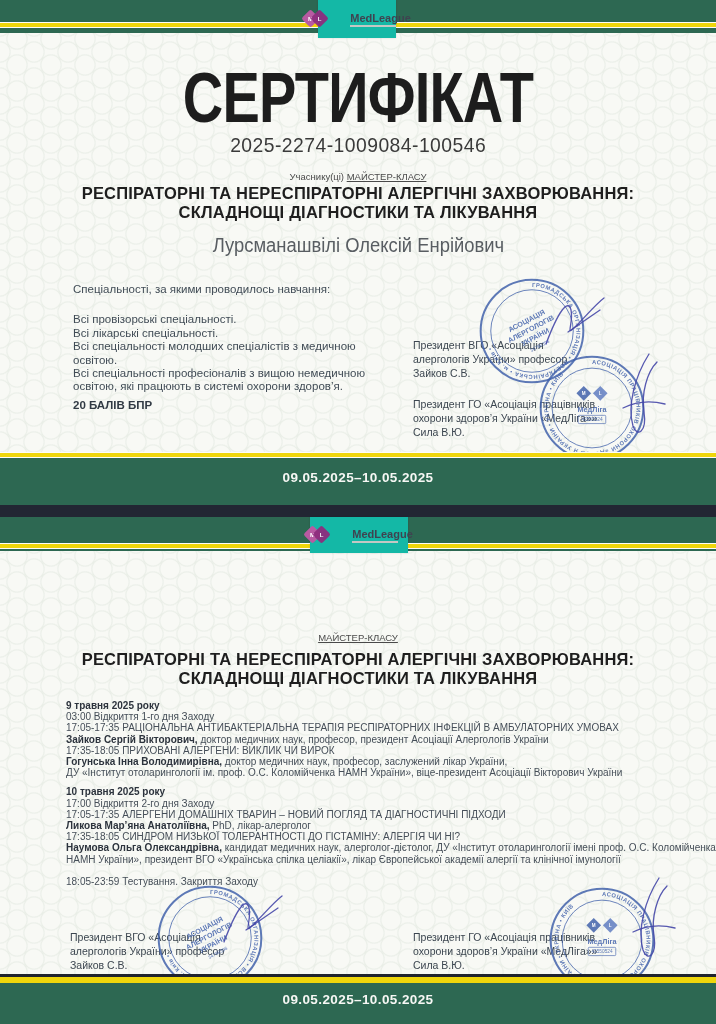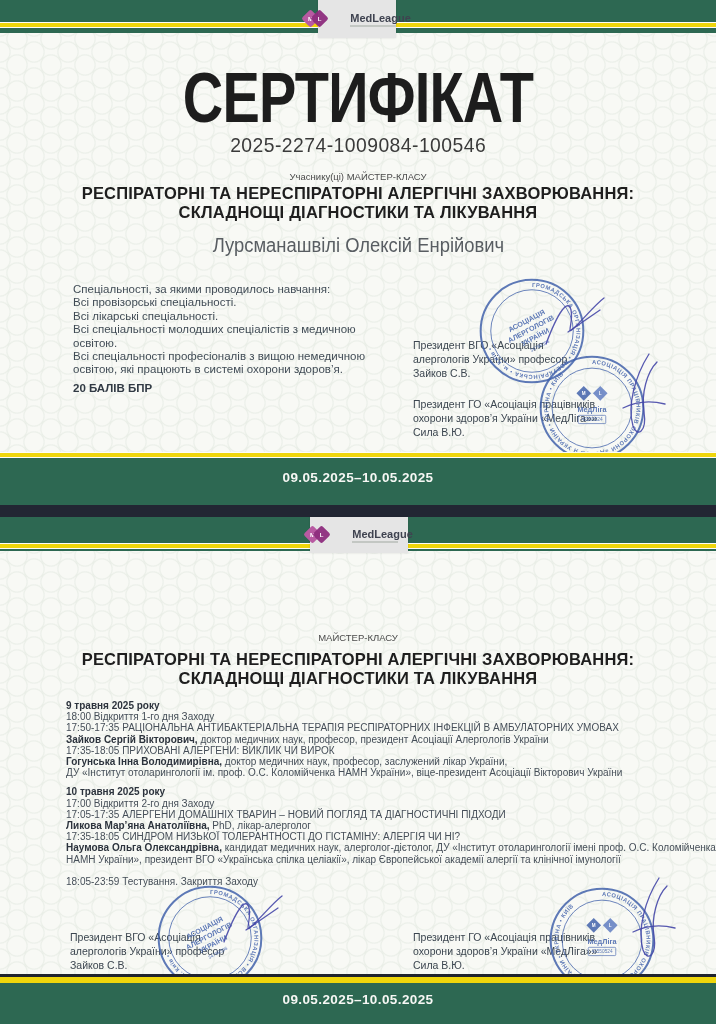--- a/index.html
+++ b/index.html
@@ -25,39 +25,39 @@
 
   .abs{position:absolute;z-index:2;}
   .ctr{left:0;right:0;text-align:center;}
   .cond{display:inline-block;transform:scaleX(.8);transform-origin:50% 50%;white-space:nowrap;}
   .cond92{display:inline-block;transform:scaleX(.92);transform-origin:50% 50%;white-space:nowrap;}
 
   .big-title{font-size:70px;line-height:70px;font-weight:bold;color:#1d1d1d;letter-spacing:-1px;}
   .big-title2{font-size:55px;line-height:55px;font-weight:bold;color:#1d1d1d;letter-spacing:-.5px;}
   .cert-num{font-size:21px;color:#3a3a3a;letter-spacing:.5px;}
   .participant-line{font-size:9.5px;color:#4a4a4a;}
-  .participant-line .ul{}
+  .participant-line .ul{text-decoration:underline;}
   .event-title{font-weight:bold;font-size:16.5px;line-height:19px;color:#1e1e1e;letter-spacing:.2px;}
   .pname{font-size:20px;color:#585d62;}
 
   .spec{font-size:11.5px;line-height:13.4px;color:#414c56;}
-  .spec-h{margin-bottom:0;}
+  .spec-h{margin-bottom:17px;}
   .spec-points{margin-top:5px;font-weight:bold;color:#313a44;}
 
   .signer{font-size:10.5px;line-height:14px;color:#3c4650;}
 
   .dateband{z-index:6;font-weight:bold;font-size:13.5px;color:#f6f7f4;letter-spacing:.4px;}
 
   .prog{font-size:10px;line-height:11.2px;color:#454e58;width:652px;}
   .prog .pb{font-weight:bold;color:#2c333d;}
   .prog-day{margin-bottom:8px;}
   .prog-date{font-weight:bold;color:#2c333d;}
   .closing{margin-top:11px;}
 
-  .logo-box{position:absolute;background:#e5e5e5;box-shadow:0 0 2px rgba(0,0,0,.12);z-index:7;display:flex;align-items:center;justify-content:center;gap:21px;}
+  .logo-box{position:absolute;background:#14b8a6;box-shadow:0 0 2px rgba(0,0,0,.12);z-index:7;display:flex;align-items:center;justify-content:center;gap:21px;}
   .diamonds{position:relative;width:26px;height:22px;flex:0 0 26px;}
   .dia{position:absolute;width:13px;height:13px;border-radius:2px;transform:rotate(45deg);top:4px;}
   .dia.m{left:1px;background:#b85aa2;}
   .dia.l{left:10px;background:#8e2d7e;opacity:.95;}
   .dia i{position:absolute;left:0;top:0;width:13px;height:13px;transform:rotate(-45deg);
          display:flex;align-items:center;justify-content:center;
          font-style:normal;font-weight:bold;font-size:6px;color:#fff;}
   .logo-txt{display:flex;flex-direction:column;align-items:flex-start;}
   .logo-name{font-size:11px;font-weight:bold;color:#3f4350;letter-spacing:0;}
   .logo-tagline{margin-top:1px;width:46px;height:2px;background:#c3c7c3;}
@@ -216,22 +216,22 @@
   </div>
 
   <div class="abs ctr" style="top:650px;">
     <div class="event-title">РЕСПІРАТОРНІ ТА НЕРЕСПІРАТОРНІ АЛЕРГІЧНІ ЗАХВОРЮВАННЯ:</div>
     <div class="event-title">СКЛАДНОЩІ ДІАГНОСТИКИ ТА ЛІКУВАННЯ</div>
   </div>
 
   <div class="abs prog" style="left:66px;top:700px;">
     <div class="prog-day">
       <div class="prog-date">9 травня 2025 року</div>
-      <div><span>18:00 Відкриття 1-го дня Заходу</span></div>
-      <div><span>17:50-17:35 РАЦІОНАЛЬНА АНТИБАКТЕРІАЛЬНА ТЕРАПІЯ РЕСПІРАТОРНИХ ІНФЕКЦІЙ В АМБУЛАТОРНИХ УМОВАХ</span></div>
+      <div><span>03:00 Відкриття 1-го дня Заходу</span></div>
+      <div><span>17:05-17:35 РАЦІОНАЛЬНА АНТИБАКТЕРІАЛЬНА ТЕРАПІЯ РЕСПІРАТОРНИХ ІНФЕКЦІЙ В АМБУЛАТОРНИХ УМОВАХ</span></div>
       <div><span class="pb">Зайков Сергій Вікторович,</span><span> доктор медичних наук, професор, президент Асоціації Алергологів України</span></div>
       <div><span>17:35-18:05 ПРИХОВАНІ АЛЕРГЕНИ: ВИКЛИК ЧИ ВИРОК</span></div>
       <div><span class="pb">Гогунська Інна Володимирівна,</span><span> доктор медичних наук, професор, заслужений лікар України,</span></div>
       <div><span>ДУ «Інститут отоларингології ім. проф. О.С. Коломійченка НАМН України», віце-президент Асоціації Вікторович України</span></div>
     </div>
     <div class="prog-day">
       <div class="prog-date">10 травня 2025 року</div>
       <div><span>17:00 Відкриття 2-го дня Заходу</span></div>
       <div><span>17:05-17:35 АЛЕРГЕНИ ДОМАШНІХ ТВАРИН – НОВИЙ ПОГЛЯД ТА ДІАГНОСТИЧНІ ПІДХОДИ</span></div>
       <div><span class="pb">Ликова Мар’яна Анатоліївна,</span><span> PhD, лікар-алерголог</span></div>

